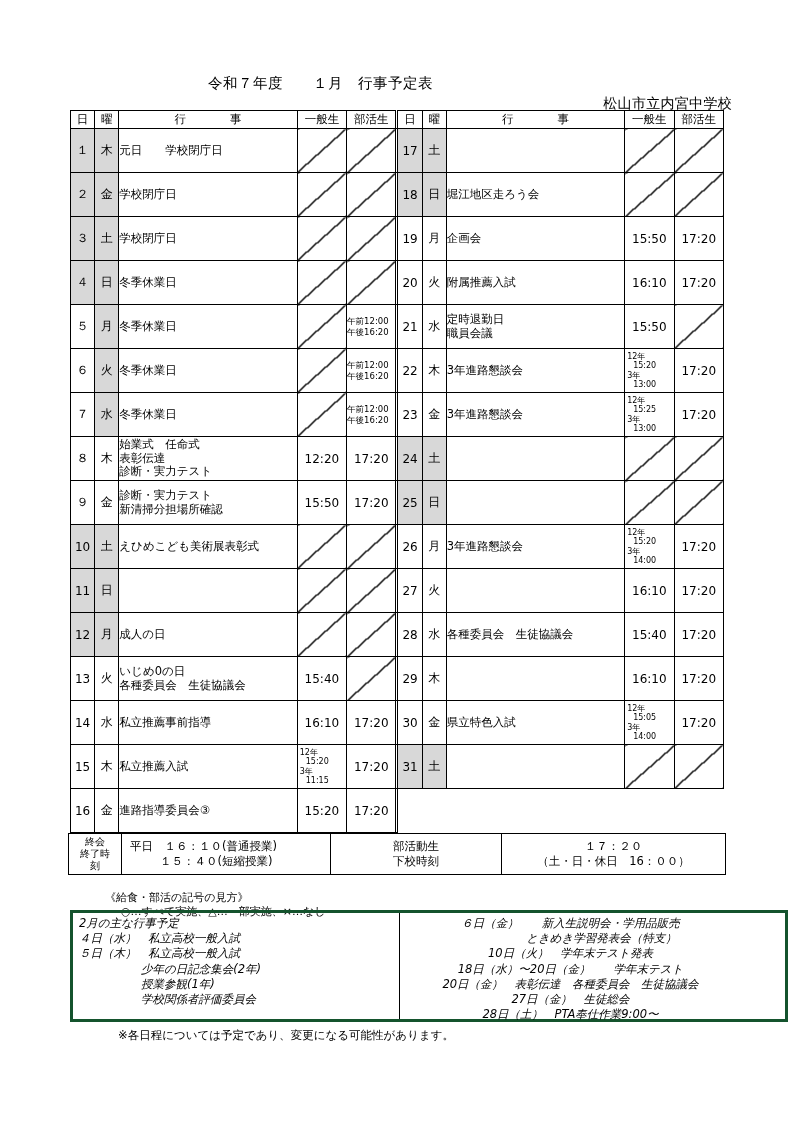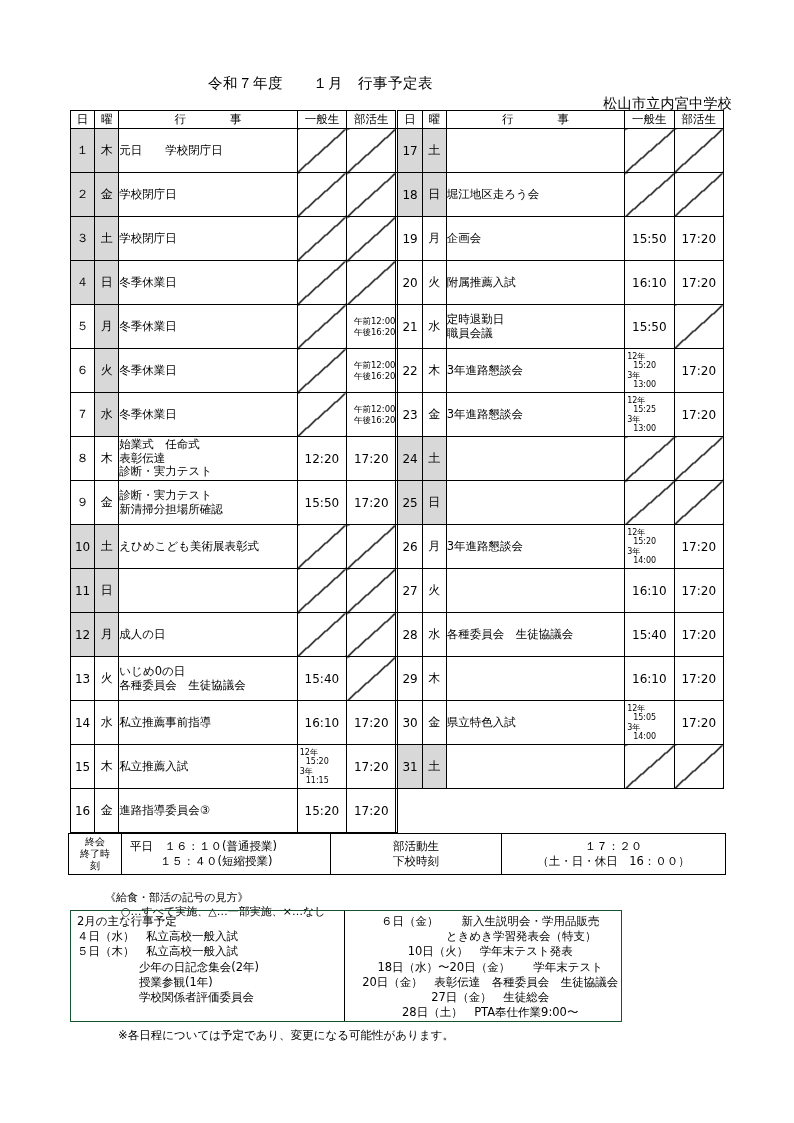--- a/index.html
+++ b/index.html
@@ -95,21 +95,21 @@
     font-size: 8px;
     line-height: 9.5px;
     text-align: left;
     padding-left: 2px;
     vertical-align: middle;
   }
   td.time.small .ind { padding-left: 6px; display: block; }
   td.time.sub {
     font-size: 8.5px;
     line-height: 11px;
-    text-align: right;
+    text-align: left;
     vertical-align: middle;
   }
 
   
   td.slash {
     position: relative;
     background-image:
       linear-gradient(to bottom right,
         rgba(0,0,0,0) 0%, rgba(0,0,0,0) calc(50% - 0.7px),
         #000 calc(50% - 0.7px), #000 calc(50% + 0.7px),
@@ -155,25 +155,26 @@
     left: 105px; top: 891px;
     font-size: 11px;
     line-height: 14px;
   }
   .legend .l2 { padding-left: 16px; }
 
   
   .febbox {
     position: absolute;
     left: 70px; top: 910px;
-    width: 552px;
+    width: 718px;
     height: 112px;
-    border: 1px solid #14532d;
+    border: 3px solid #14532d;
     box-sizing: border-box;
     display: flex;
+    font-style: italic;
   }
   .feb-left, .feb-right {
     box-sizing: border-box;
     padding: 3px 0 0 6px;
     font-size: 11.5px;
     line-height: 15.2px;
   }
   .feb-left  { width: 327px; border-right: 1px solid #000; }
   .feb-right { width: 327px; padding-left: 14px; text-align: center; }
   .feb-line { white-space: pre; }

